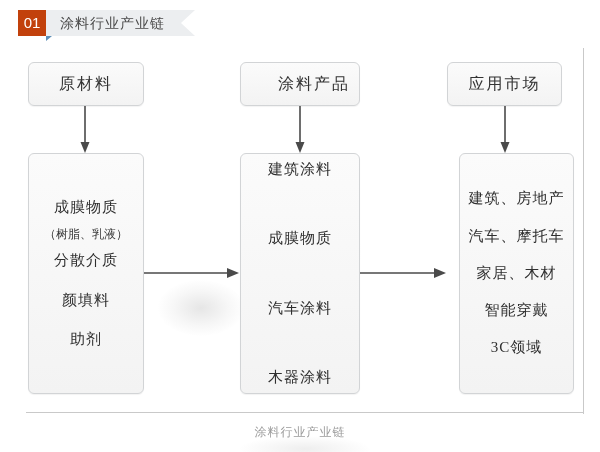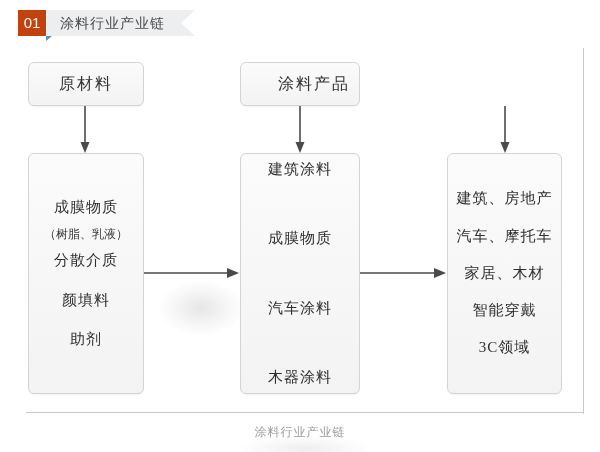--- a/index.html
+++ b/index.html
@@ -136,21 +136,21 @@
     line-height: 1.2;
   }
 
   
   #top-box-1 { left: 28px;  top: 18px; width: 116px; }
   #top-box-2 { left: 240px; top: 18px; width: 120px; padding-left: 28px; }
   #top-box-3 { left: 447px; top: 18px; width: 115px; }
 
   #list-box-1 { left: 28px;  top: 109px; width: 116px; height: 241px; }
   #list-box-2 { left: 240px; top: 109px; width: 120px; height: 241px; }
-  #list-box-3 { left: 447px; top: 109px; width: 115px; height: 241px; }
+  #list-box-3 { left: 459px; top: 109px; width: 115px; height: 241px; }
 
   #list-box-1 .list-row { margin: 11px 0; }
   #list-box-2 .list-row { margin: 26px 0; }
   #list-box-3 .list-row { margin: 10px 0; }
 
   
   .arrow-svg {
     position: absolute;
     overflow: visible;
   }
@@ -209,20 +209,23 @@
 
   <div class="smudge" id="smudge-a"></div>
   <div class="smudge" id="smudge-b"></div>
   <div class="smudge" id="smudge-c"></div>
 
   <div class="box top-box" id="top-box-1">
     <span>原材料</span>
   </div>
   <div class="box top-box" id="top-box-2">
     <span>涂料产品</span>
+  </div>
+  <div class="box top-box" id="top-box-3">
+    <span>应用市场</span>
   </div>
 
   <svg class="arrow-svg" id="arrow-down-1" width="12" height="48" viewBox="0 0 12 48">
     <line class="arrow-line" x1="6" y1="0" x2="6" y2="38"></line>
     <polygon class="arrow-head" points="6,47 1.5,36 10.5,36"></polygon>
   </svg>
   <svg class="arrow-svg" id="arrow-down-2" width="12" height="48" viewBox="0 0 12 48">
     <line class="arrow-line" x1="6" y1="0" x2="6" y2="38"></line>
     <polygon class="arrow-head" points="6,47 1.5,36 10.5,36"></polygon>
   </svg>

